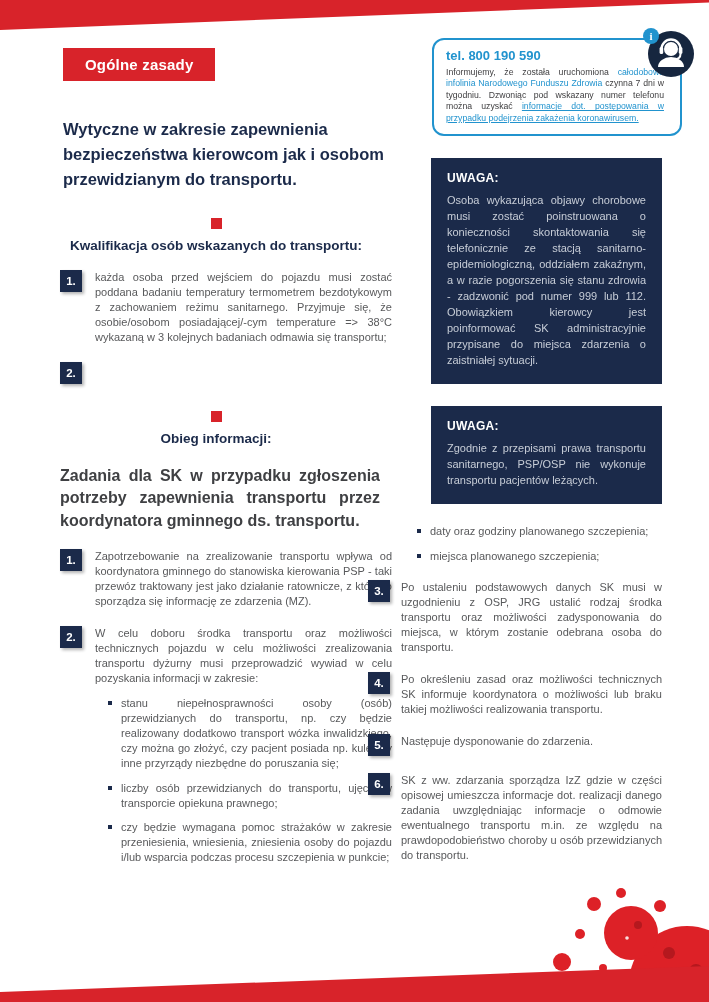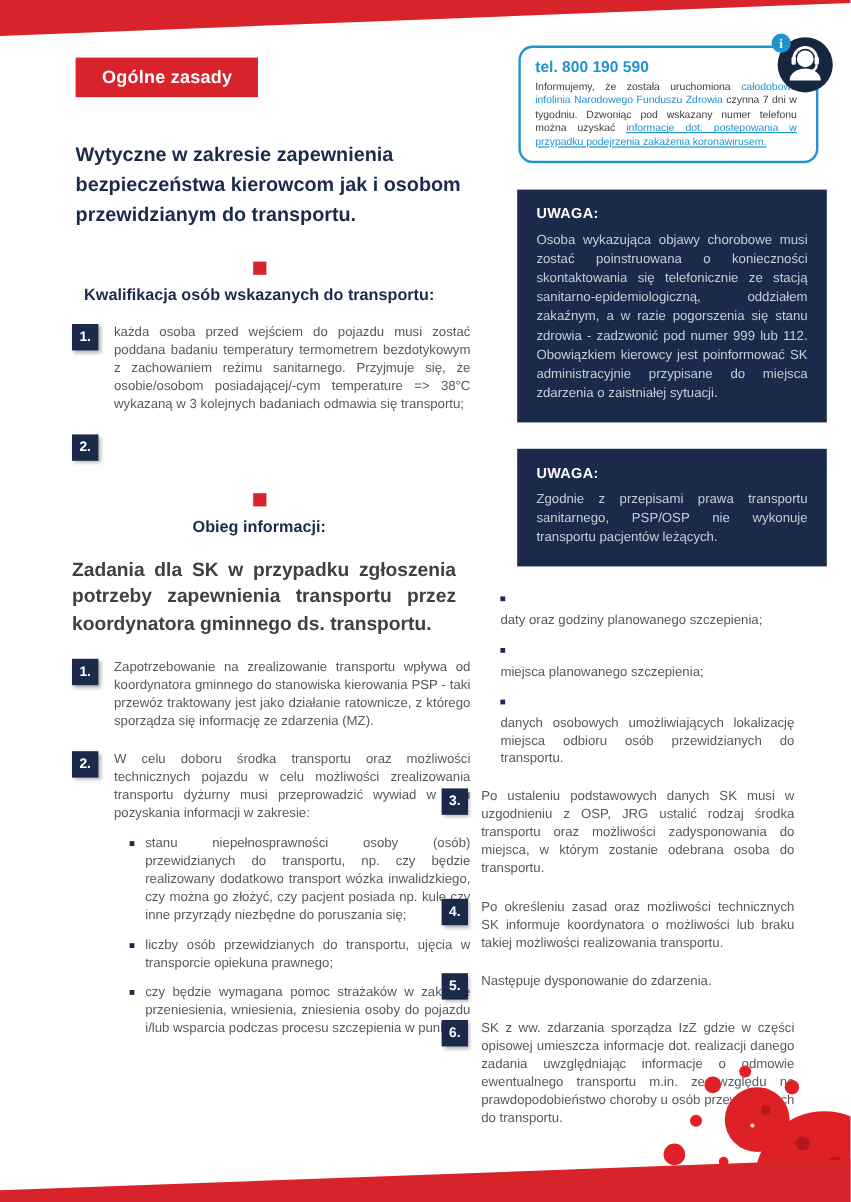--- a/index.html
+++ b/index.html
@@ -57,26 +57,26 @@
   .phone-box {
     position:relative; margin-left:64px; width:250px; border:2px solid #2193ce;
     border-radius:12px; padding:8px 16px 10px 12px; background:#fff;
   }
   .phone-number { text-align:left; color:#2193ce; font-size:13px; font-weight:bold; margin:0 14px 4px 0; }
   .phone-text { font-size:8.7px; line-height:1.32; color:#414042; text-align:justify; }
   .phone-text .hl { color:#2193ce; }
   .phone-text .hl-link { color:#2193ce; text-decoration:underline; cursor:pointer; }
   .hotline-icon { position:absolute; top:-14px; right:-16px; width:56px; height:54px; }
 
-  .uwaga { margin:22px 0 0 63px; width:258px; background:#1b2a4a; padding:13px 16px 15px; }
+  .uwaga { margin:22px 0 0 63px; width:231px; background:#1b2a4a; padding:13px 16px 15px; }
   .uwaga-title { color:#fff; font-weight:bold; font-size:12px; margin-bottom:8px; letter-spacing:.3px; }
   .uwaga-text { color:#c7cdd7; font-size:11px; line-height:1.45; text-align:justify; }
 
   .r-bullets { margin:20px 0 0 49px; width:245px; }
-  .r-bullet-item { display:flex; gap:9px; margin-top:10px;flex-direction:column; }
+  .r-bullet-item { display:flex; gap:9px; margin-top:10px; }
   .r-num-item { display:flex; gap:11px; margin-top:17px; }
 </style>
 </head>
 <body>
 
 <div class="page">
 
   <div class="band-top"></div>
 
   <div class="left-col">
@@ -163,24 +163,20 @@
     </div>
 
     <div class="r-bullets">
       <div class="r-bullet-item">
         <span class="sq-bullet"></span>
         <p class="bullet-text">daty oraz godziny planowanego szczepienia;</p>
       </div>
       <div class="r-bullet-item">
         <span class="sq-bullet"></span>
         <p class="bullet-text">miejsca planowanego szczepienia;</p>
-      </div>
-      <div class="r-bullet-item">
-        <span class="sq-bullet"></span>
-        <p class="bullet-text">danych osobowych umożliwiających lokalizację miejsca odbioru osób przewidzianych do transportu.</p>
       </div>
     </div>
 
     <div class="r-num-item">
       <span class="num-box">3.</span>
       <p class="item-text">Po ustaleniu podstawowych danych SK musi w uzgodnieniu z OSP, JRG ustalić rodzaj środka transportu oraz możliwości zadysponowania do miejsca, w którym zostanie odebrana osoba do transportu.</p>
     </div>
 
     <div class="r-num-item">
       <span class="num-box">4.</span>

